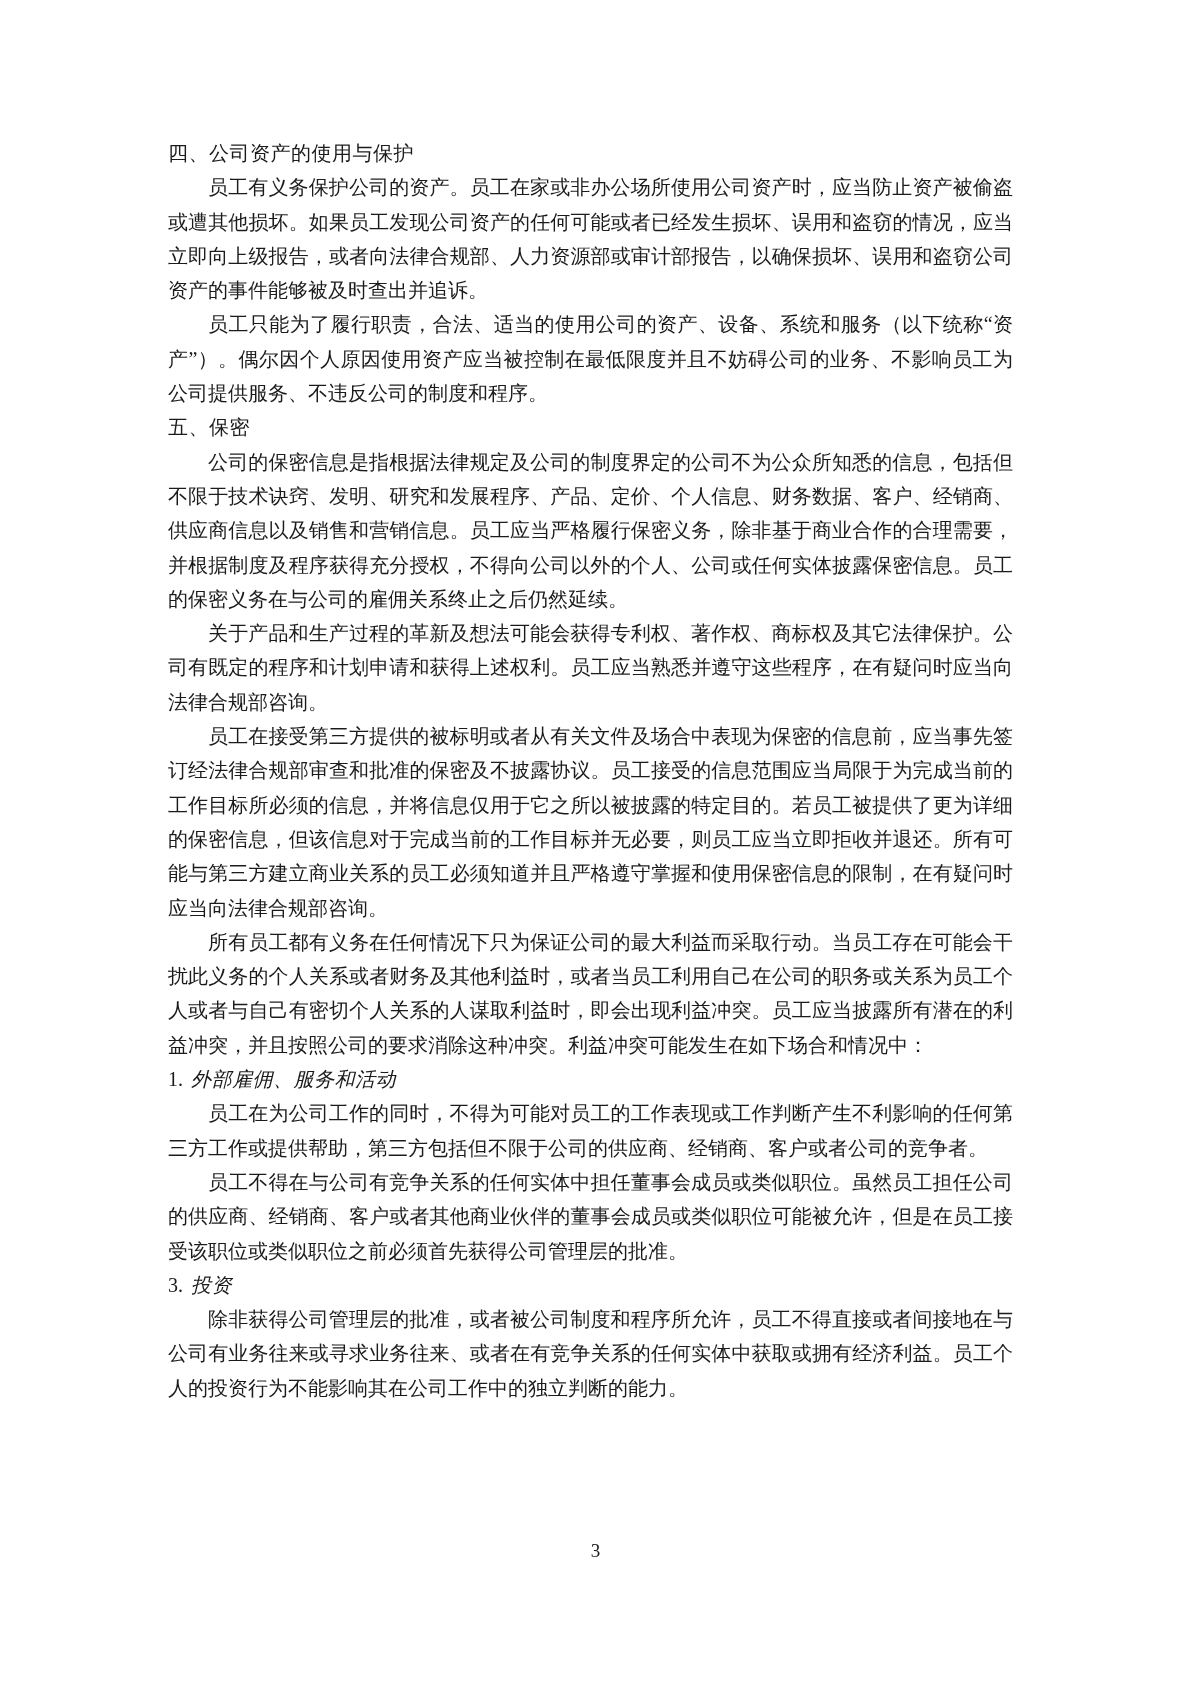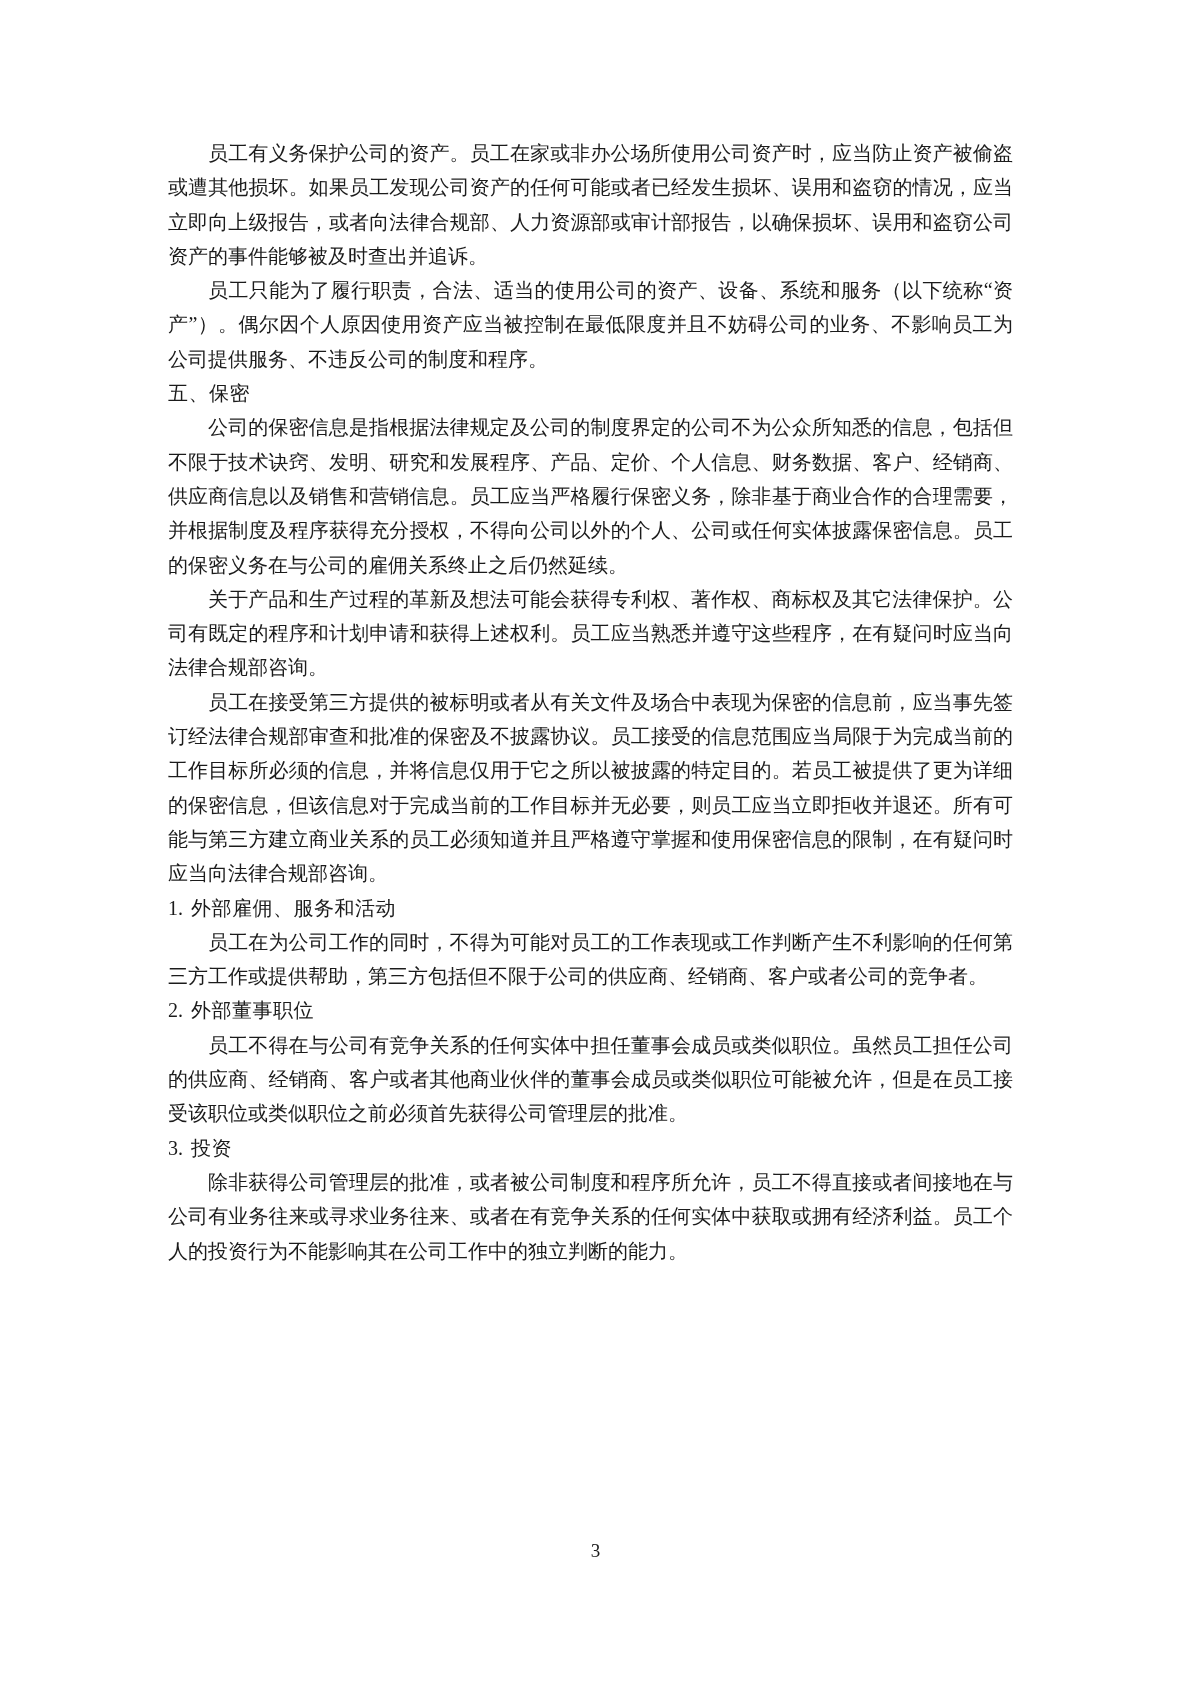--- a/index.html
+++ b/index.html
@@ -35,47 +35,49 @@
     text-indent: 2em;
     text-align: justify;
     text-justify: inter-ideograph;
   }
   .item .num {
     display: inline-block;
     width: 1.15em;
   }
   .item .item-title {
     letter-spacing: 0.5px;
+    font-style: italic;
   }
   .page-number {
     position: absolute;
     top: 1536px;
     left: 0;
     width: 1191px;
     text-align: center;
     font-size: 19px;
     line-height: 30px;
   }
 </style>
 </head>
 <body>
 
 <div class="page-content">
+  <h3 class="heading">四、公司资产的使用与保护</h3>
   <p class="para">员工有义务保护公司的资产。员工在家或非办公场所使用公司资产时，应当防止资产被偷盗或遭其他损坏。如果员工发现公司资产的任何可能或者已经发生损坏、误用和盗窃的情况，应当立即向上级报告，或者向法律合规部、人力资源部或审计部报告，以确保损坏、误用和盗窃公司资产的事件能够被及时查出并追诉。</p>
   <p class="para">员工只能为了履行职责，合法、适当的使用公司的资产、设备、系统和服务（以下统称“资产”）。偶尔因个人原因使用资产应当被控制在最低限度并且不妨碍公司的业务、不影响员工为公司提供服务、不违反公司的制度和程序。</p>
 
   <h3 class="heading">五、保密</h3>
   <p class="para">公司的保密信息是指根据法律规定及公司的制度界定的公司不为公众所知悉的信息，包括但不限于技术诀窍、发明、研究和发展程序、产品、定价、个人信息、财务数据、客户、经销商、供应商信息以及销售和营销信息。员工应当严格履行保密义务，除非基于商业合作的合理需要，并根据制度及程序获得充分授权，不得向公司以外的个人、公司或任何实体披露保密信息。员工的保密义务在与公司的雇佣关系终止之后仍然延续。</p>
   <p class="para">关于产品和生产过程的革新及想法可能会获得专利权、著作权、商标权及其它法律保护。公司有既定的程序和计划申请和获得上述权利。员工应当熟悉并遵守这些程序，在有疑问时应当向法律合规部咨询。</p>
   <p class="para">员工在接受第三方提供的被标明或者从有关文件及场合中表现为保密的信息前，应当事先签订经法律合规部审查和批准的保密及不披露协议。员工接受的信息范围应当局限于为完成当前的工作目标所必须的信息，并将信息仅用于它之所以被披露的特定目的。若员工被提供了更为详细的保密信息，但该信息对于完成当前的工作目标并无必要，则员工应当立即拒收并退还。所有可能与第三方建立商业关系的员工必须知道并且严格遵守掌握和使用保密信息的限制，在有疑问时应当向法律合规部咨询。</p>
 
+  <p class="para">所有员工都有义务在任何情况下只为保证公司的最大利益而采取行动。当员工存在可能会干扰此义务的个人关系或者财务及其他利益时，或者当员工利用自己在公司的职务或关系为员工个人或者与自己有密切个人关系的人谋取利益时，即会出现利益冲突。员工应当披露所有潜在的利益冲突，并且按照公司的要求消除这种冲突。利益冲突可能发生在如下场合和情况中：</p>
 
   <p class="item"><span class="num">1.</span><span class="item-title">外部雇佣、服务和活动</span></p>
   <p class="para">员工在为公司工作的同时，不得为可能对员工的工作表现或工作判断产生不利影响的任何第三方工作或提供帮助，第三方包括但不限于公司的供应商、经销商、客户或者公司的竞争者。</p>
 
-  <p class="item"><span class="num">2.</span><span class="item-title">外部董事职位</span></p>
   <p class="para">员工不得在与公司有竞争关系的任何实体中担任董事会成员或类似职位。虽然员工担任公司的供应商、经销商、客户或者其他商业伙伴的董事会成员或类似职位可能被允许，但是在员工接受该职位或类似职位之前必须首先获得公司管理层的批准。</p>
 
   <p class="item"><span class="num">3.</span><span class="item-title">投资</span></p>
   <p class="para">除非获得公司管理层的批准，或者被公司制度和程序所允许，员工不得直接或者间接地在与公司有业务往来或寻求业务往来、或者在有竞争关系的任何实体中获取或拥有经济利益。员工个人的投资行为不能影响其在公司工作中的独立判断的能力。</p>
 </div>
 
 <div class="page-number">3</div>
 
 </body></html>

